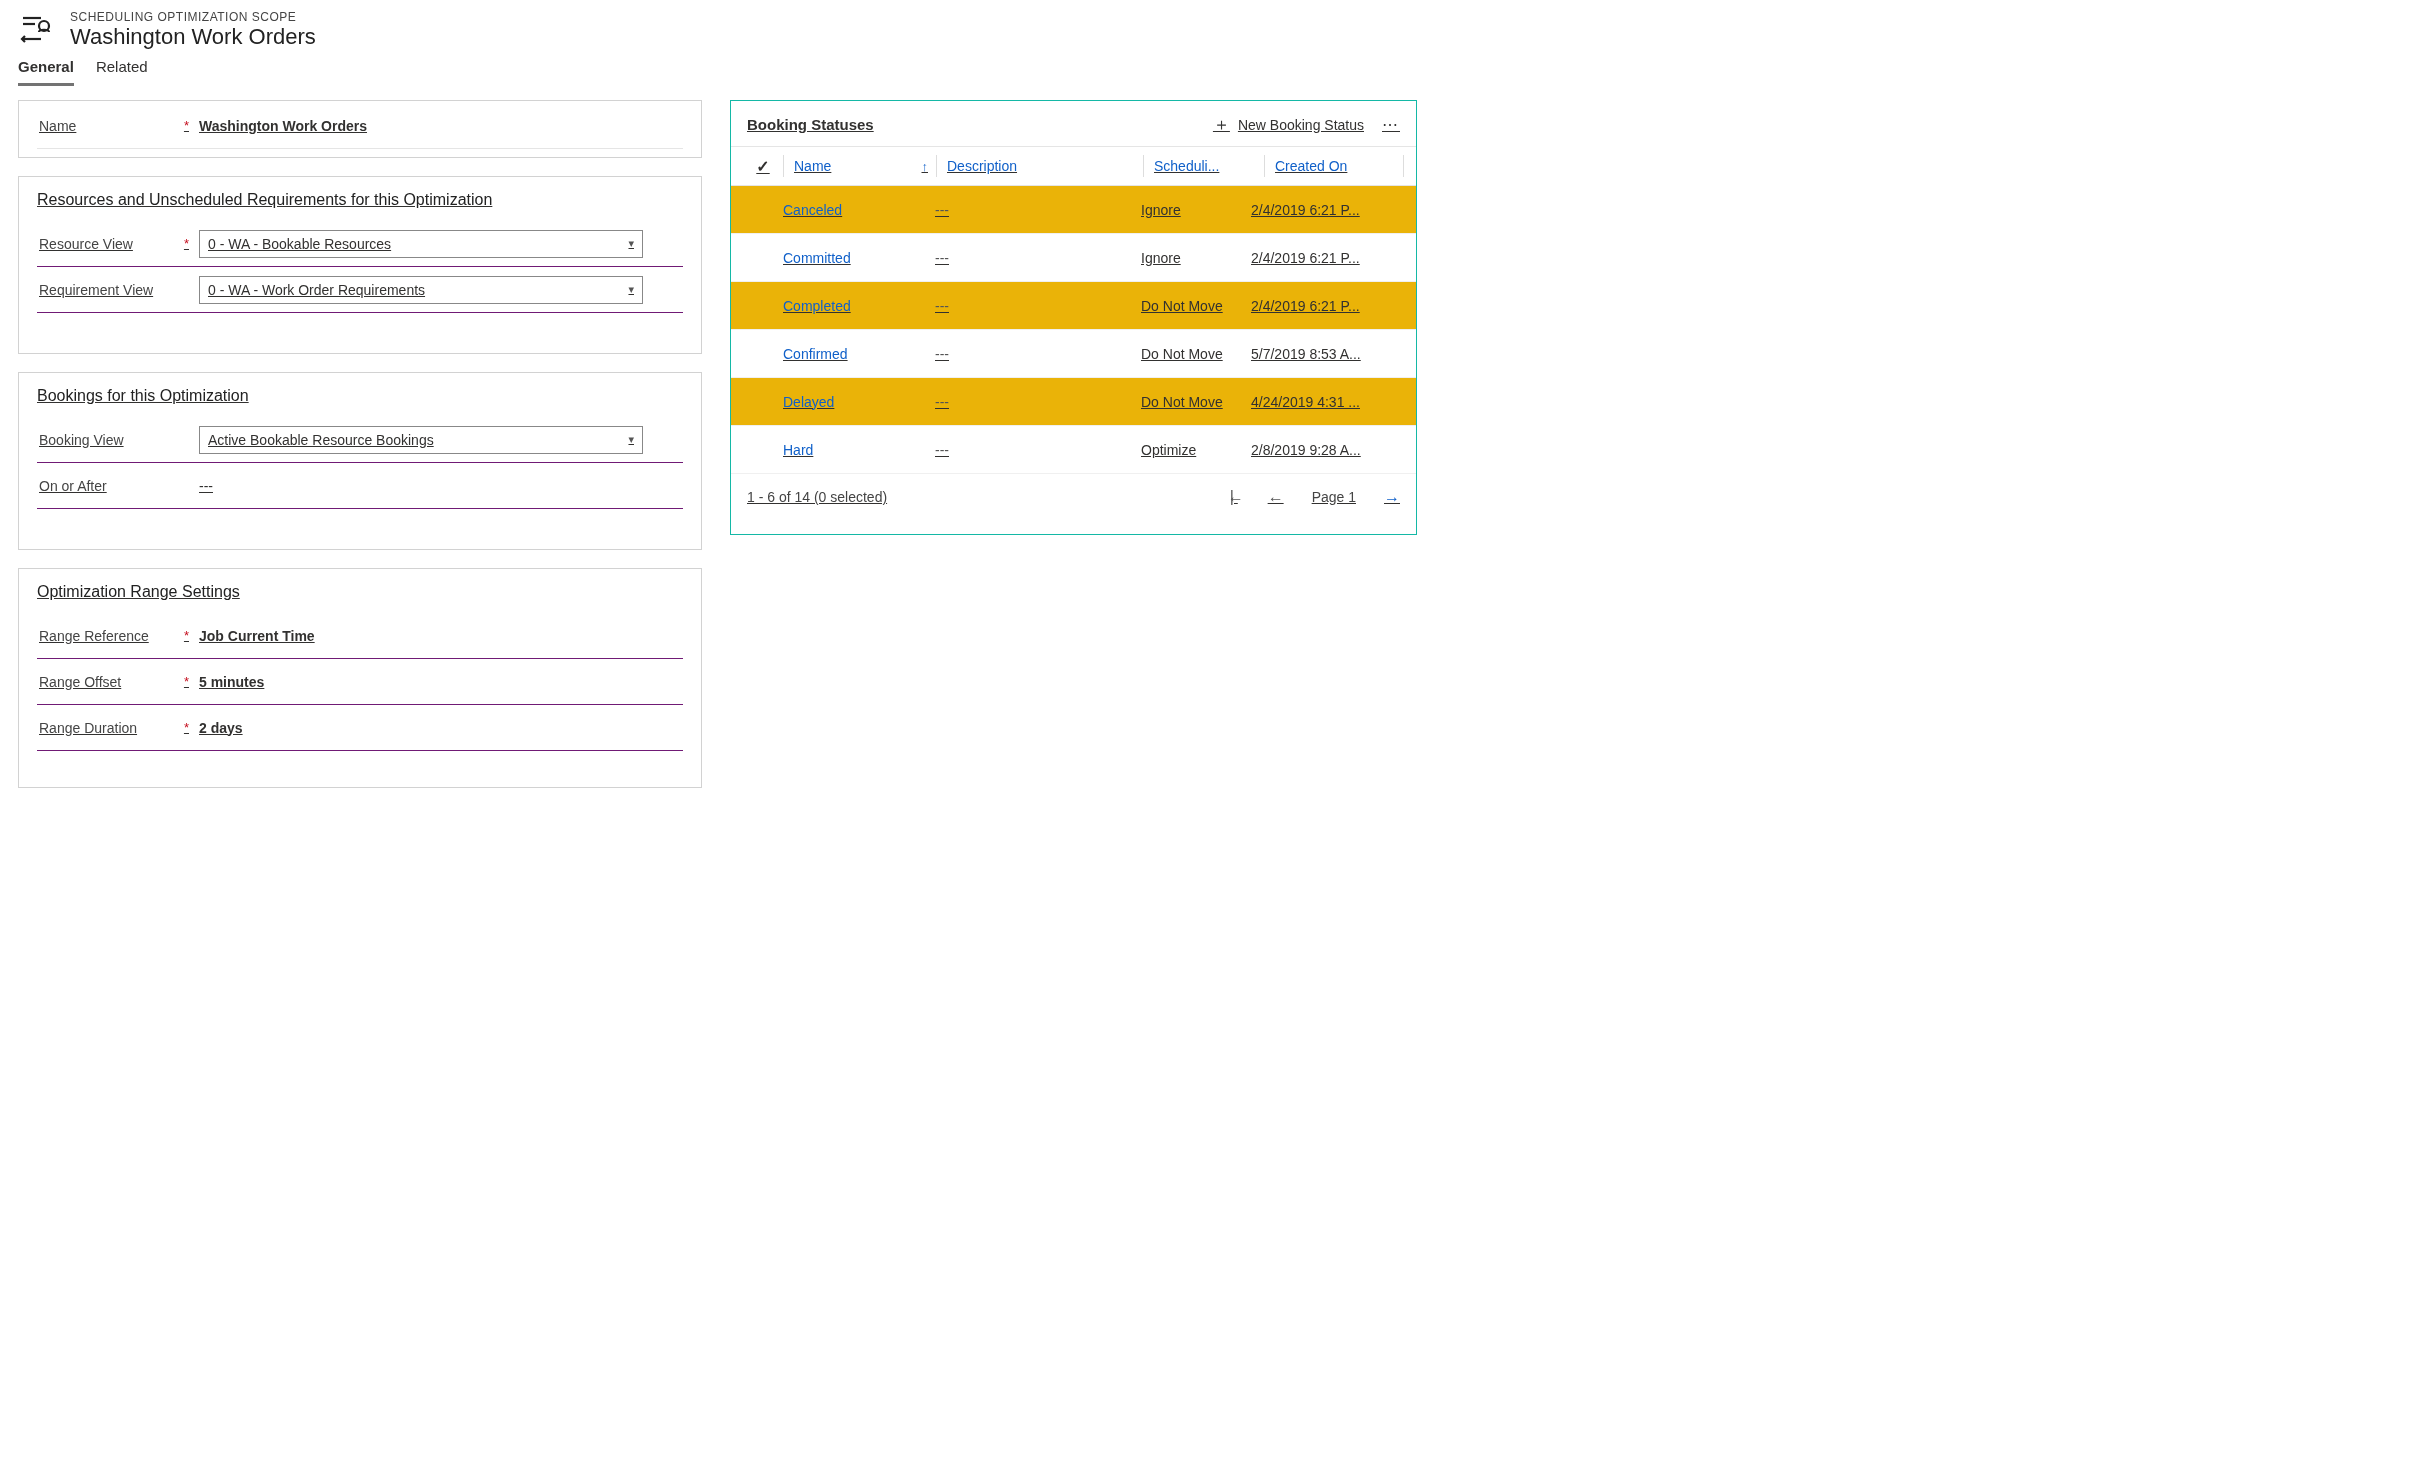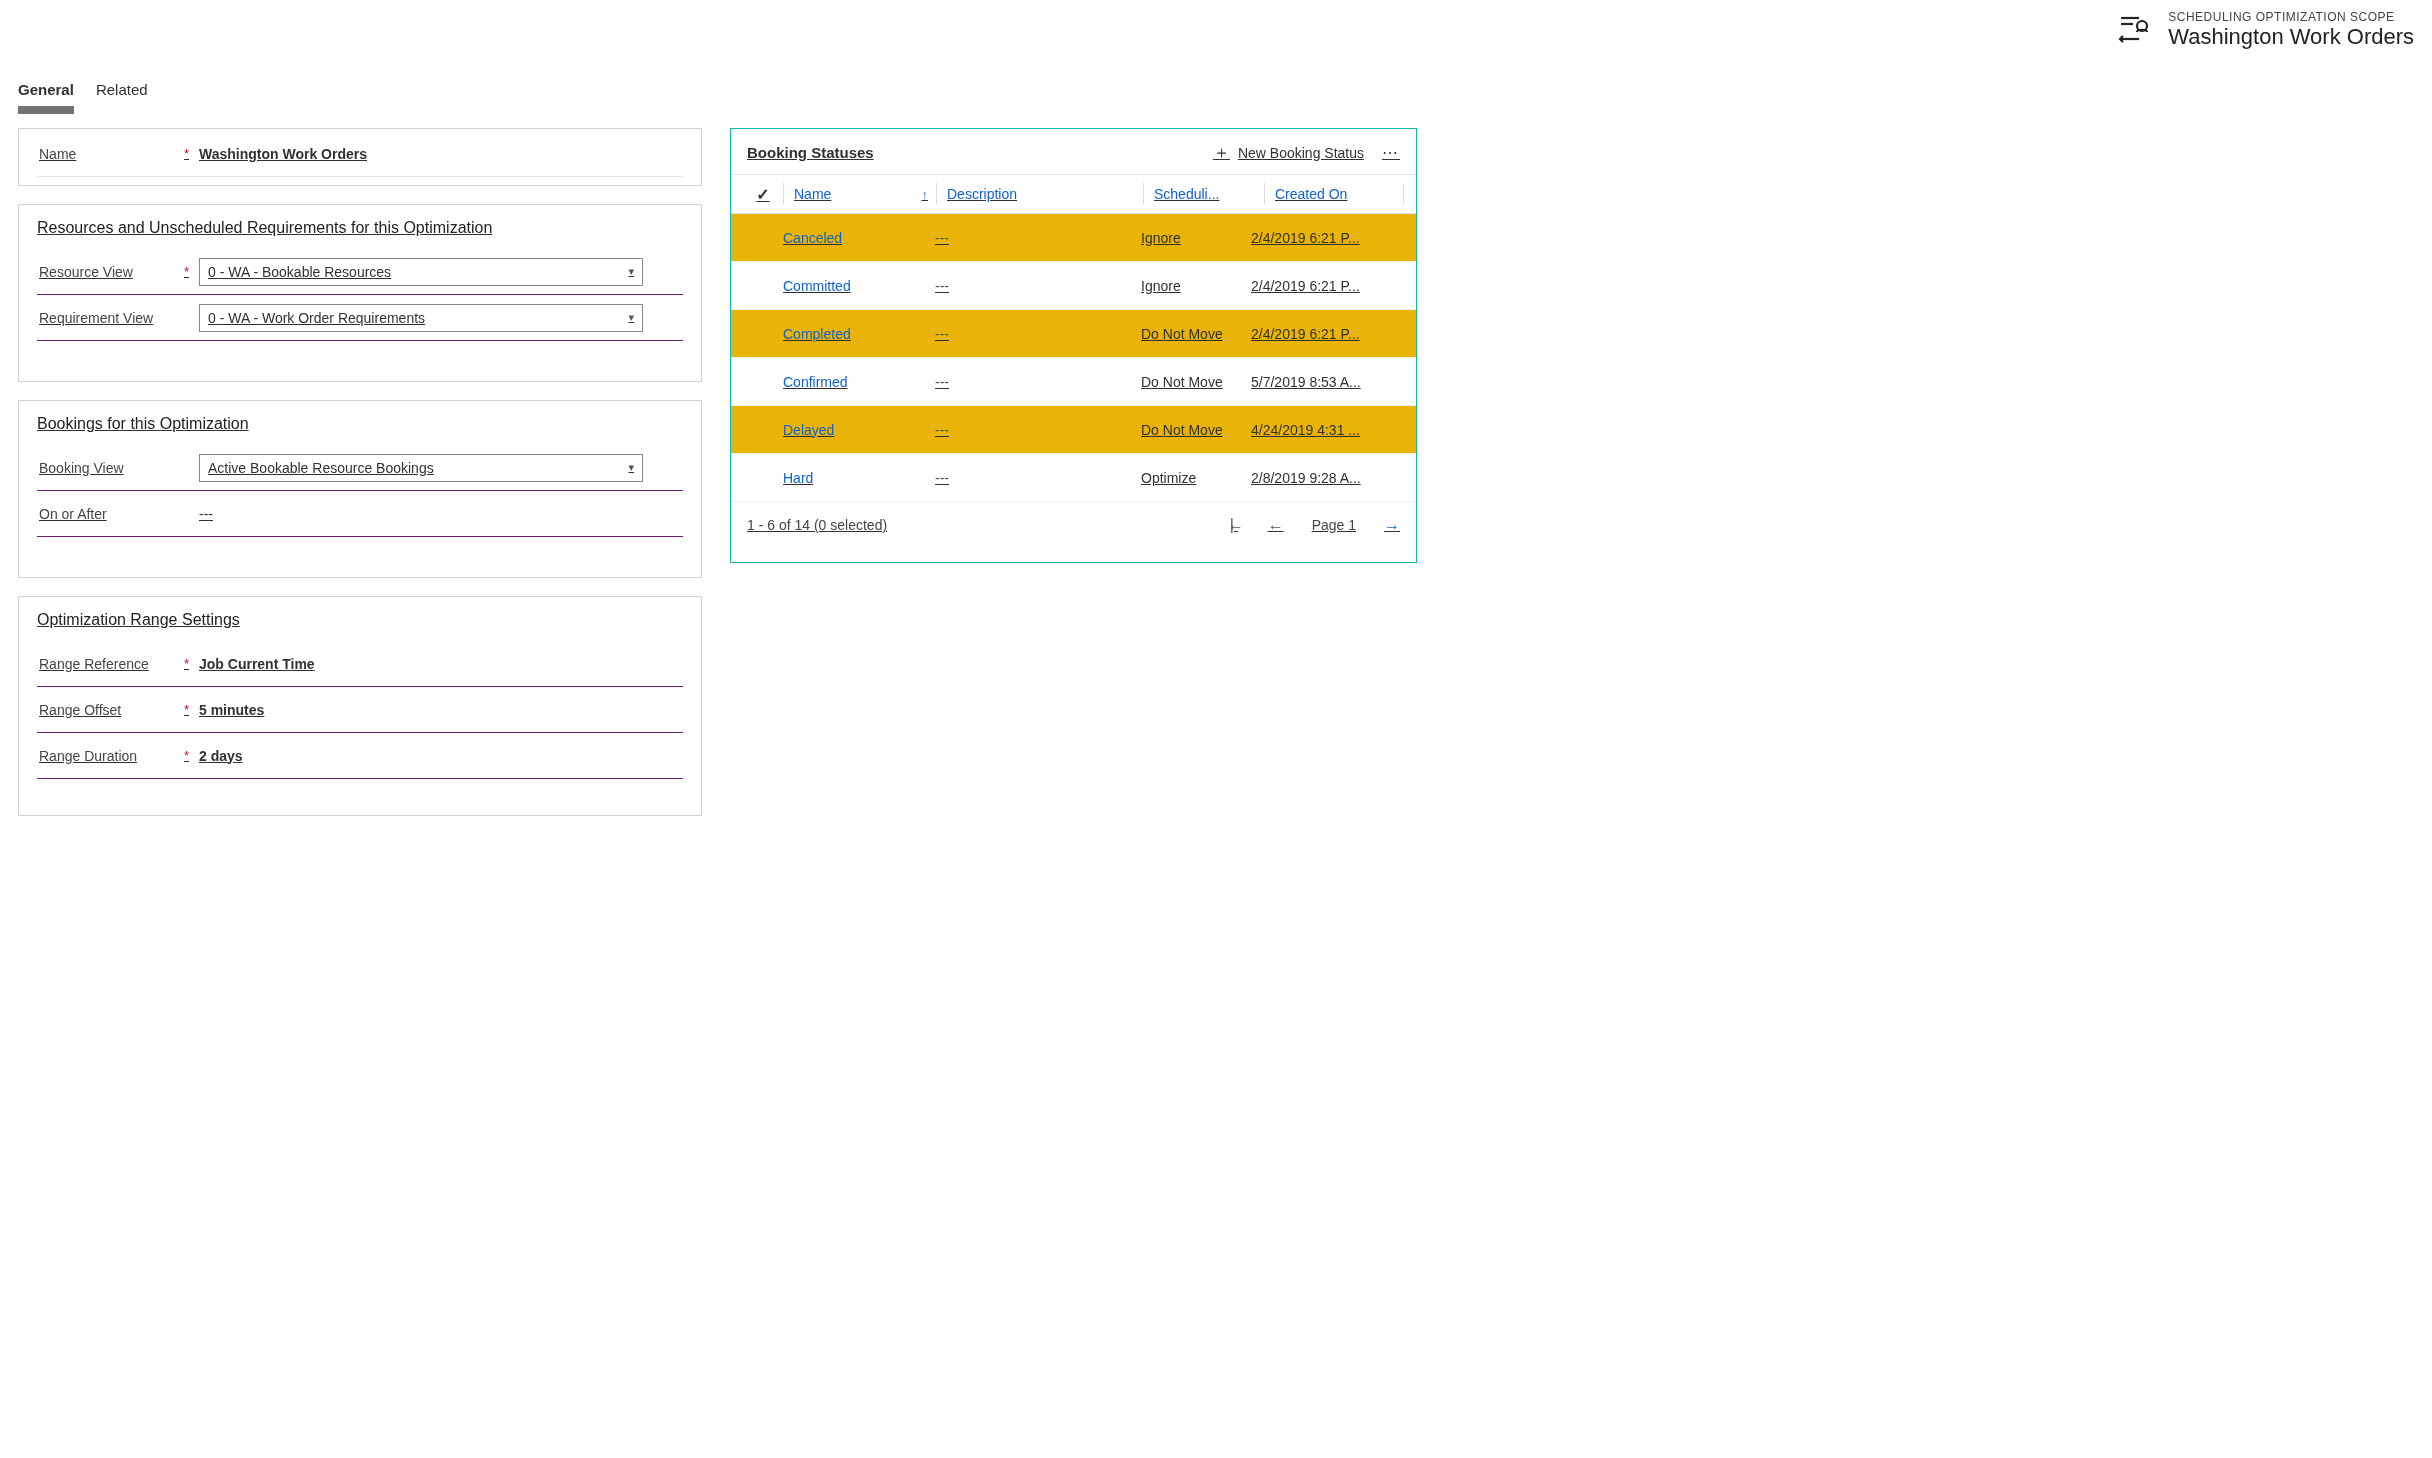--- a/index.html
+++ b/index.html
@@ -3,28 +3,28 @@
 <meta charset="utf-8">
 <style>
   * { box-sizing: border-box; margin: 0; padding: 0; }
   body {
     font-family: "Segoe UI", -apple-system, BlinkMacSystemFont, sans-serif;
     font-size: 14px;
     color: #323130;
     background: #fff;
     padding: 10px 18px;
   }
-  .header { display: flex; align-items: center; gap: 14px; margin-bottom: 27px; justify-content: flex-end; }
+  .header { display: flex; align-items: center; gap: 14px; margin-bottom: 4px; }
   .header-icon { width: 38px; height: 38px; display:flex; align-items:center; justify-content:center; }
   .header-text .eyebrow { font-size: 12px; letter-spacing: 0.5px; color: #444; }
   .header-text .title { font-size: 22px; color: #222; font-weight:400; }
 
   .tabs { display: flex; gap: 22px; border-bottom: none; margin-bottom: 14px; }
   .tab { font-size: 15px; padding: 4px 0 8px 0; cursor: pointer; color:#323130; }
-  .tab.active { font-weight:600; border-bottom: 8px solid #737373; }
+  .tab.active { font-weight:600; border-bottom: 3px solid #737373; }
 
   .layout { display: flex; gap: 28px; align-items:flex-start;text-decoration:underline; }
   .col-left { flex: 0 0 684px; display:flex; flex-direction:column; gap:18px;}
   .col-right { flex: 0 0 682px; }
 
   .panel { border: 1px solid #d2d2d2; padding: 14px 18px 20px 18px; }
   .panel-title { font-size: 16px; margin-bottom: 12px; color:#222; }
 
   .field-row { display:flex; align-items:center; min-height: 46px; border-bottom:1px solid #701a75; }
   .field-row:last-child { border-bottom:none; }

